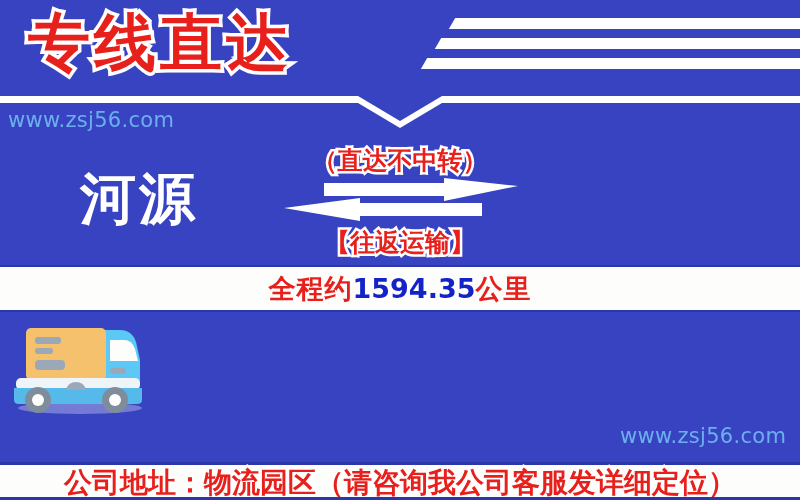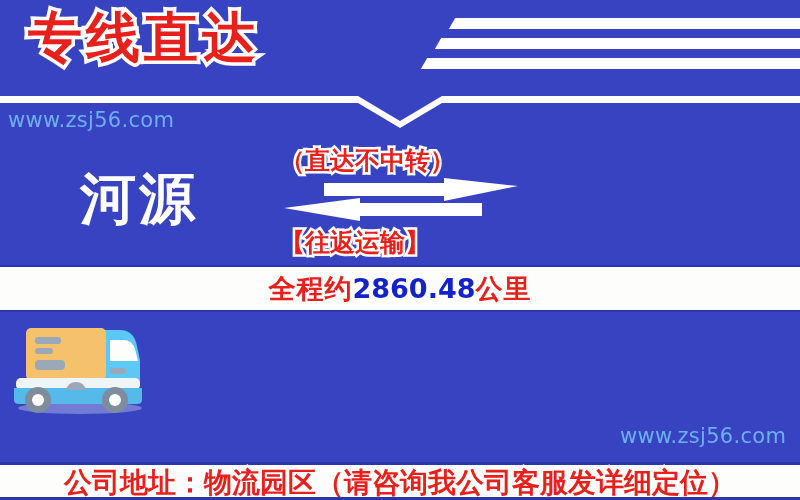--- a/index.html
+++ b/index.html
@@ -37,21 +37,21 @@
   .rule-right { left:448px; width:352px; }
   .chev {
     position:absolute;
     top:0px; left:348px; width:104px; height:32px;
   }
 
   
   .headline {
     position:absolute;
     top:4px; left:28px;
-    font-size:54px;
+    font-size:62px;
     font-weight:bold;
     letter-spacing:4px;
     color:#e8201c;
     -webkit-text-stroke:7px #ffffff;
     paint-order: stroke fill;
     text-shadow:0 0 1px #ffffff;
     line-height:1.25;
     white-space:nowrap;
   }
 
@@ -75,21 +75,21 @@
     font-size:56px; font-weight:bold;
     color:#ffffff; letter-spacing:3px;
     white-space:nowrap;
   }
   .city-from { left:80px; }
   .city-to   { left:525px; }
 
   .mid { position:absolute; left:280px; top:0; width:240px; height:125px; }
 
   .mid-label {
-    position:absolute; left:0; width:240px; 
+    position:absolute; left:0; width:240px; text-align:center;
     font-size:25px; font-weight:bold;
     color:#e8201c;
     -webkit-text-stroke:5px #ffffff;
     paint-order: stroke fill;
     white-space:nowrap;
   }
   .mid-top    { top:4px; }
   .mid-bottom { top:86px; }
 
   .arrows { position:absolute; top:38px; left:4px; width:234px; height:46px; }
@@ -176,21 +176,21 @@
         <polygon fill="#ffffff" points="0,30 76,20 76,25 198,25 198,38 76,38 76,43"></polygon>
       </svg>
 
       <div class="mid-label mid-bottom">【往返运输】</div>
     </div>
 
   </div>
 
   <div class="info-band">
     <div class="info-cell">
-      <span>全程约</span><span class="num">2860.48</span><span>公里</span>
+      <span>全程约</span><span class="num">1594.35</span><span>公里</span>
     </div>
   </div>
 
   <div class="truck-wrap">
     <svg viewBox="0 0 150 98" width="150" height="98">
       <ellipse cx="72" cy="92" rx="62" ry="6" fill="#ffffff" opacity="0.30"></ellipse>
       <path d="M96 14 L112 14 Q124 14 128 26 L132 44 L132 70 L96 70 Z" fill="#5cc8f5"></path>
       <rect x="18" y="12" width="80" height="52" rx="5" fill="#f5c16c"></rect>
       <rect x="27" y="21" width="26" height="7" rx="3" fill="#9aa8b8"></rect>
       <rect x="27" y="32" width="18" height="6" rx="3" fill="#9aa8b8"></rect>

